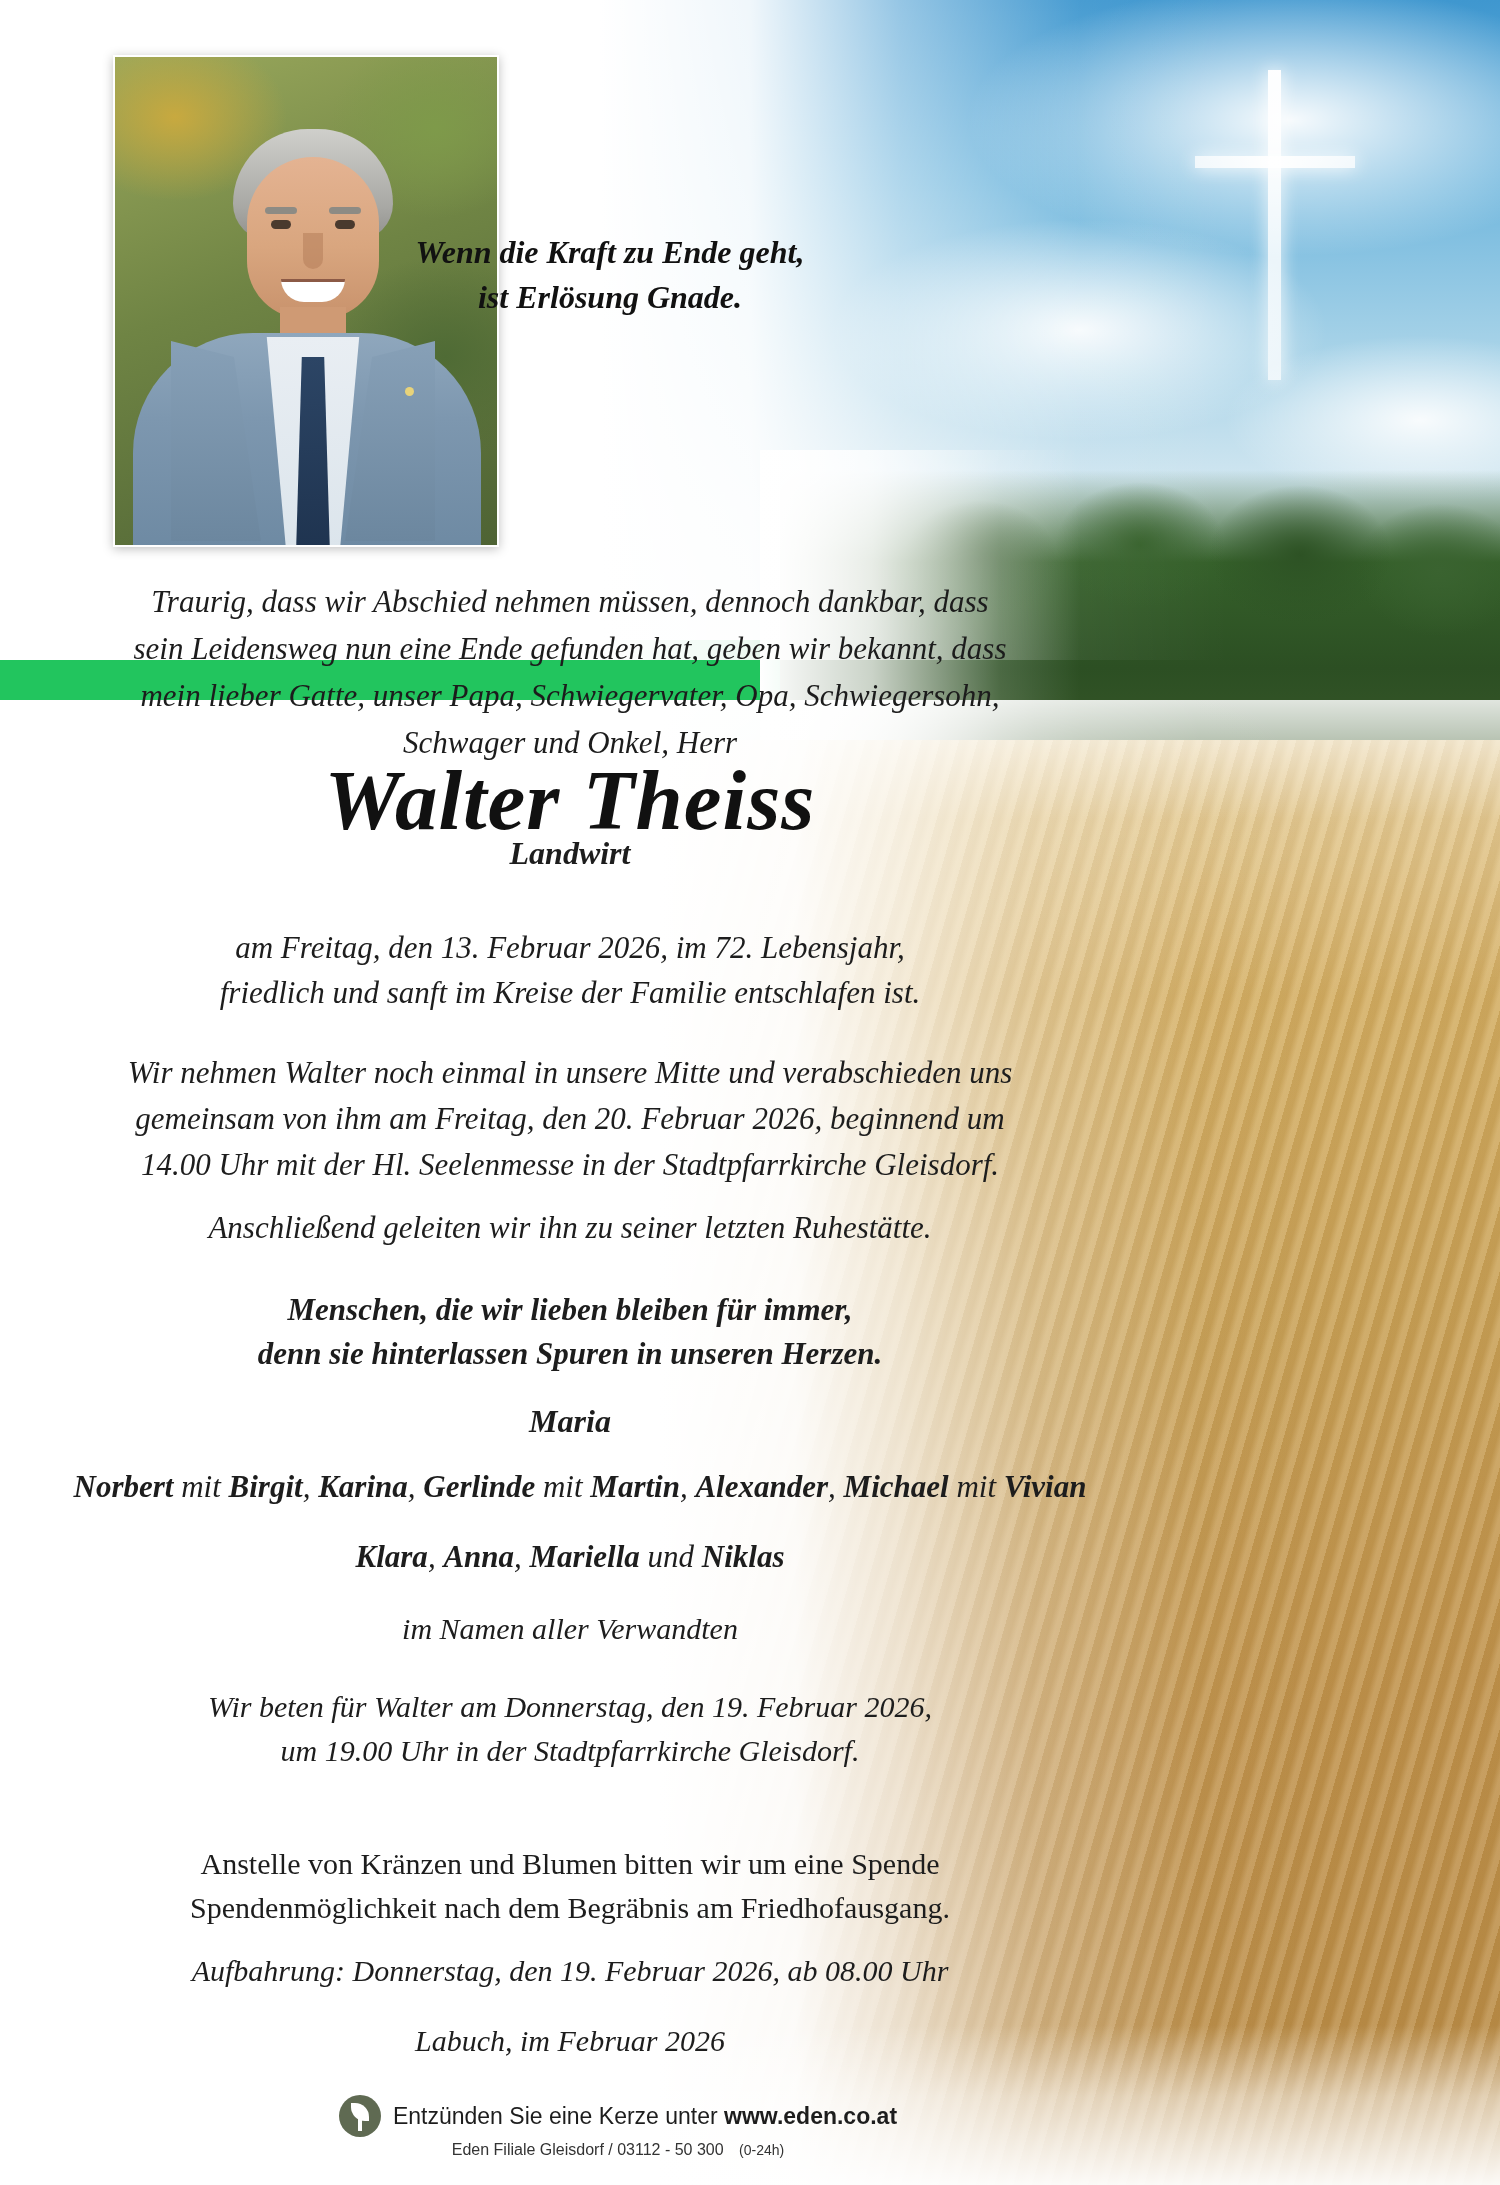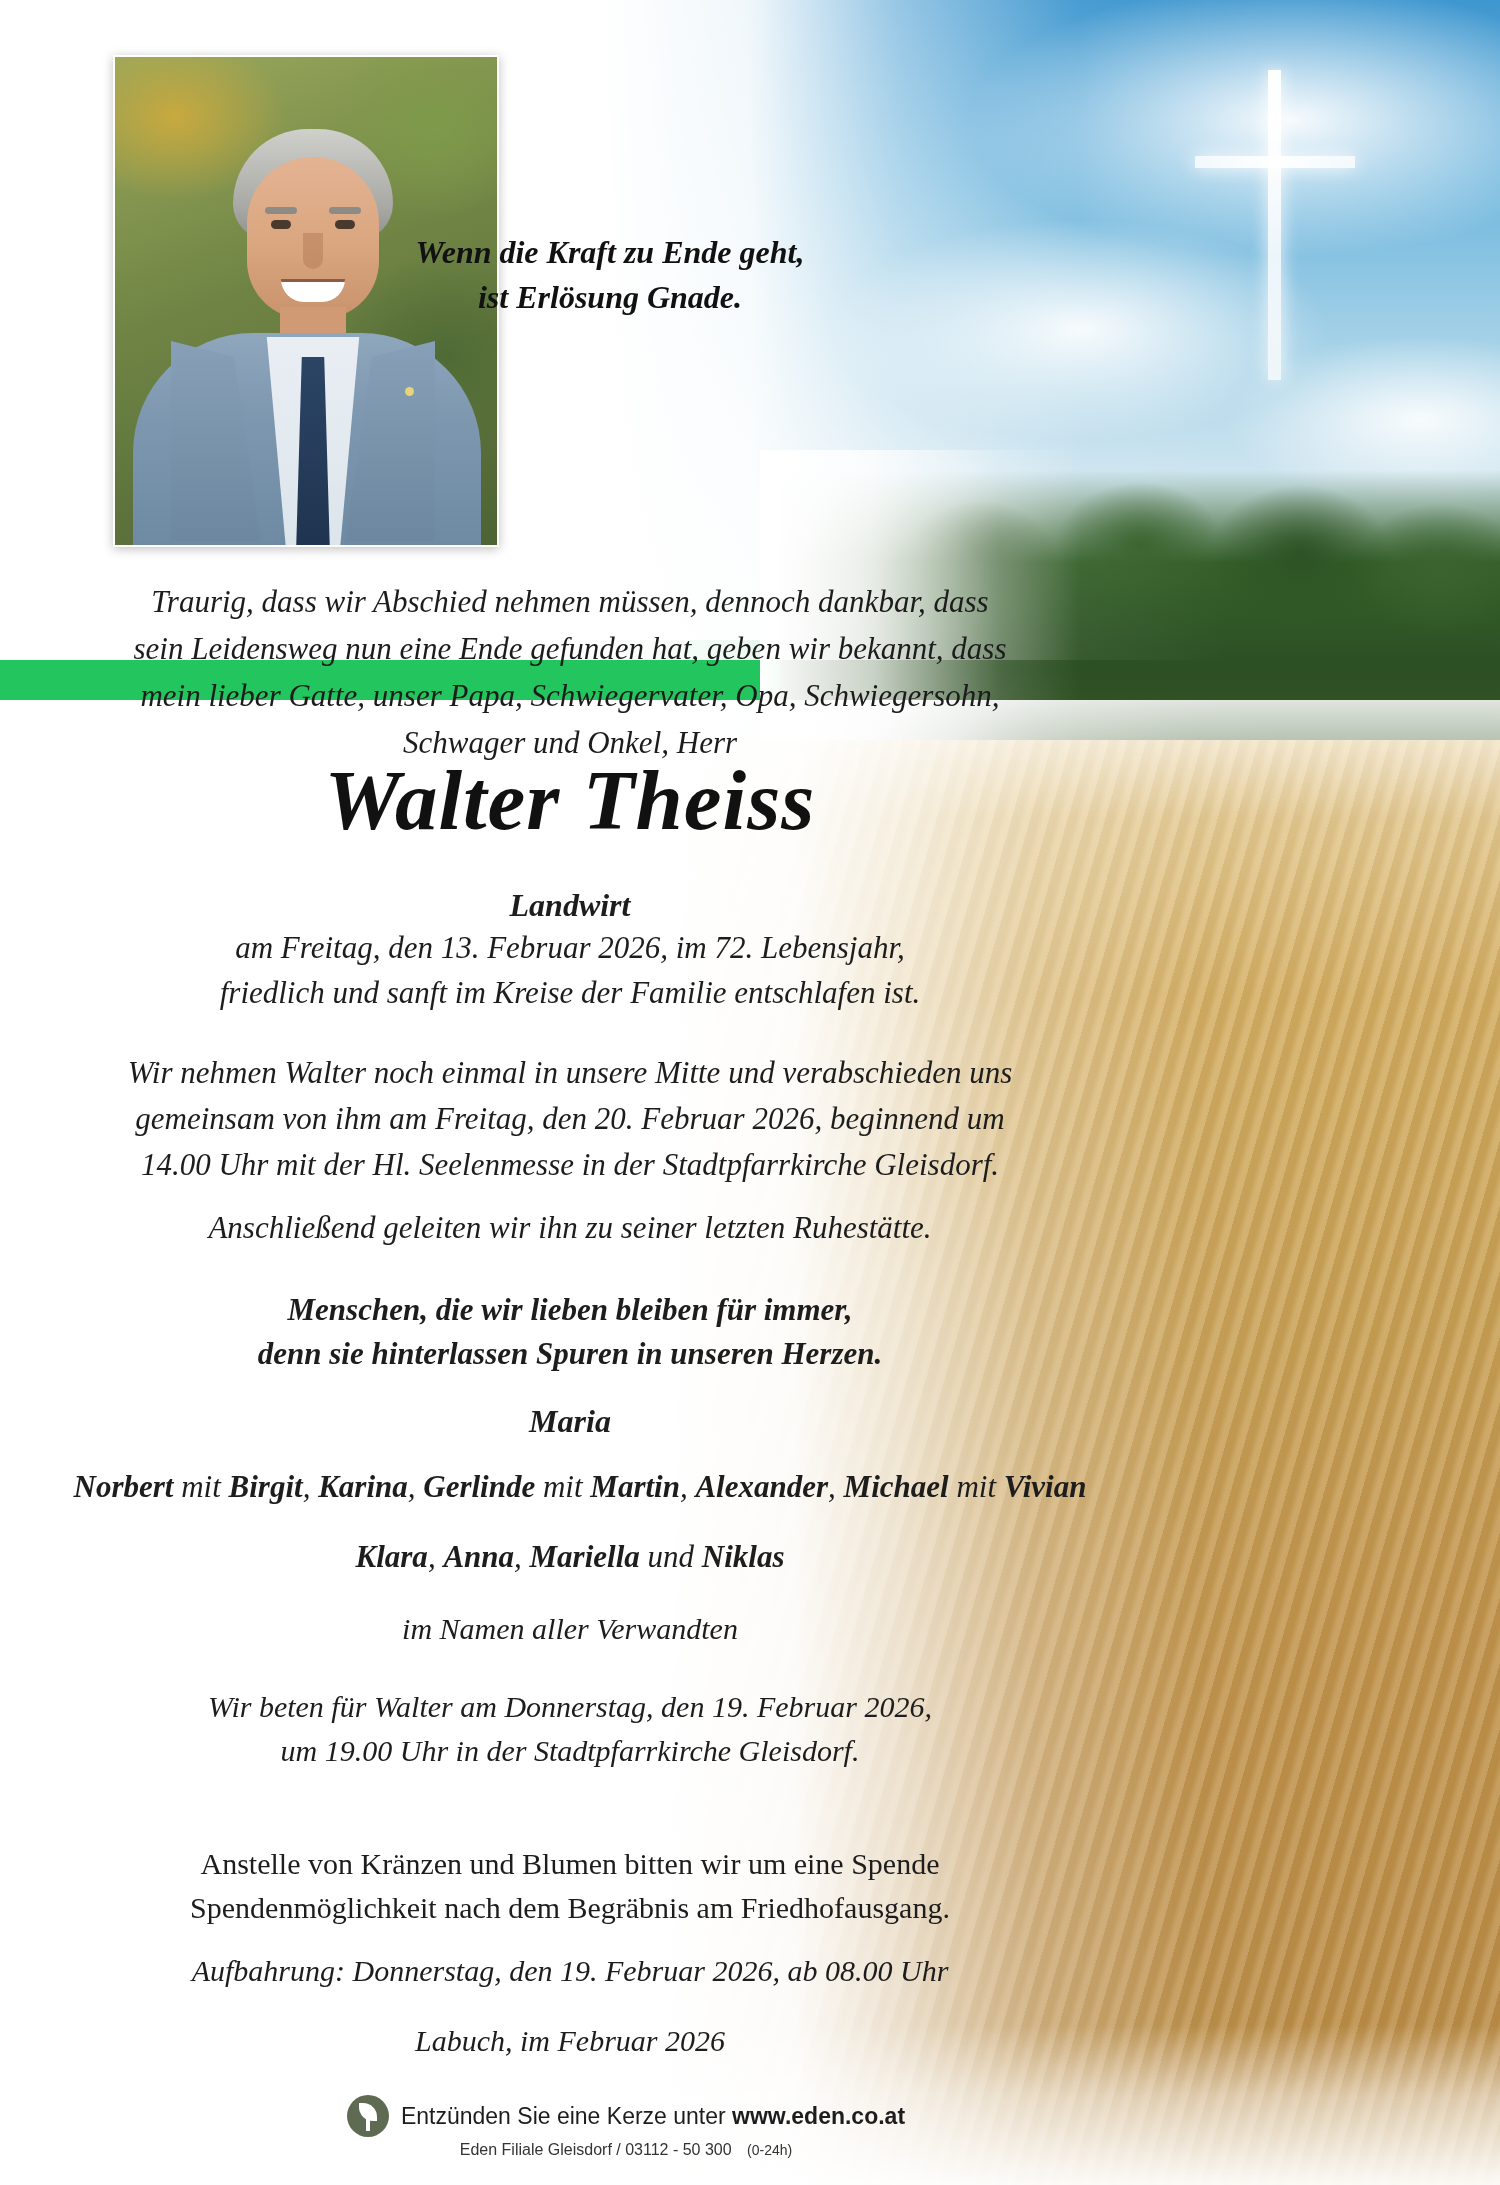--- a/index.html
+++ b/index.html
@@ -242,21 +242,21 @@
     color: #1c1c1c;
   }
   .name {
     left: 120px; top: 752px; width: 900px;
     font-style: italic; font-weight: bold;
     font-size: 85px; line-height: 96px;
     letter-spacing: 1px;
     color: #111;
   }
   .profession {
-    left: 120px; top: 884px; width: 900px;
+    left: 120px; top: 832px; width: 900px;
     font-style: italic; font-weight: bold;
     font-size: 32px; line-height: 42px;
   }
   .deathinfo {
     left: 90px; top: 925px; width: 960px;
     font-style: italic;
     font-size: 31px; line-height: 45px;
   }
   .farewell {
     left: 60px; top: 1050px; width: 1020px;
@@ -310,21 +310,21 @@
   }
   .place {
     left: 120px; top: 2020px; width: 900px;
     font-style: italic;
     font-size: 30px; line-height: 42px;
   }
 
   
   .footer {
     position: absolute;
-    left: 316px; top: 2095px;
+    left: 308px; top: 2095px;
     width: 620px;
     text-align: center;
   }
   .footer-row {
     display: flex;
     align-items: center;
     justify-content: center;
     gap: 12px;
   }
   .leaf-logo {

